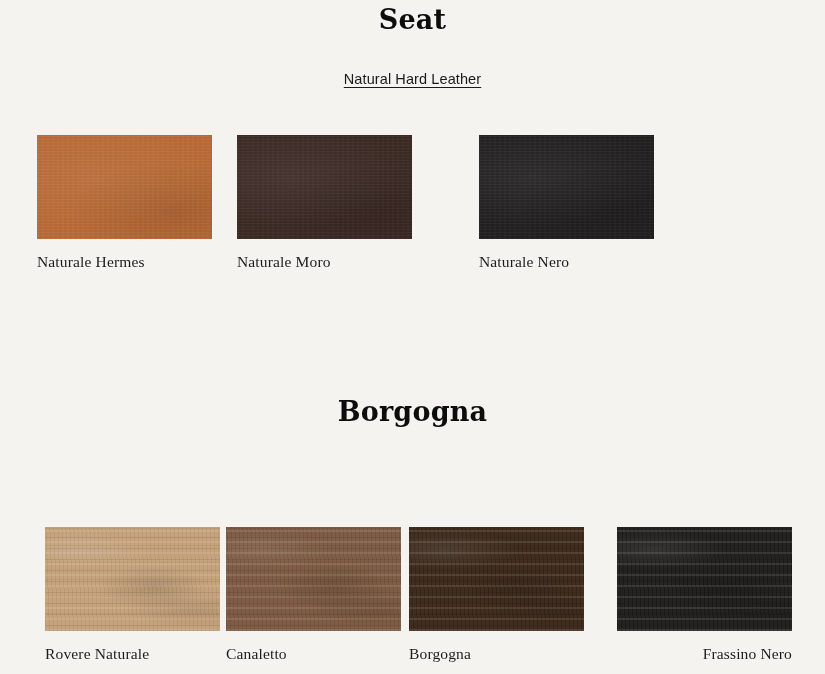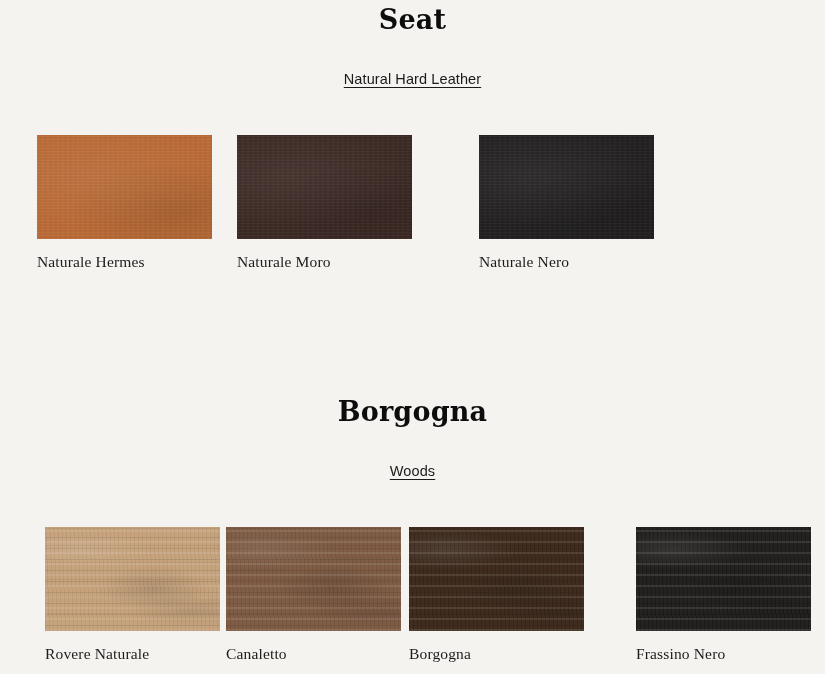--- a/index.html
+++ b/index.html
@@ -152,41 +152,38 @@
 
     <div class="swatch-item" style="left:426px;padding-left:32px;">
       <div class="swatch leather" style="background-color: rgb(35, 33, 33);"></div>
       <div class="swatch-label">Naturale Nero</div>
     </div>
 
   </div>
 
   <div class="section-title" style="top:398px;">Borgogna</div>
 
-  <div class="section-sub" style="top:462px;">
-    <span class="section-sub-link">Woods</span>
-  </div>
 
   <div class="swatch-row" style="top:527px;">
 
     <div class="swatch-item" style="left:0px;padding-left:24px;">
       <div class="swatch wood" style="background-color: rgb(196, 160, 121);"></div>
       <div class="swatch-label">Rovere Naturale</div>
     </div>
 
     <div class="swatch-item" style="left:205px;">
       <div class="swatch wood" style="background-color: rgb(123, 88, 64);"></div>
       <div class="swatch-label">Canaletto</div>
     </div>
 
     <div class="swatch-item" style="left:388px;">
       <div class="swatch wood" style="background-color: rgb(58, 39, 25);"></div>
       <div class="swatch-label">Borgogna</div>
     </div>
 
-    <div class="swatch-item" style="left:615px;">
+    <div class="swatch-item" style="left:596px;text-align:right;">
       <div class="swatch wood" style="background-color: rgb(29, 28, 26);"></div>
       <div class="swatch-label">Frassino Nero</div>
     </div>
 
   </div>
 
 </div>
 
 </body></html>

